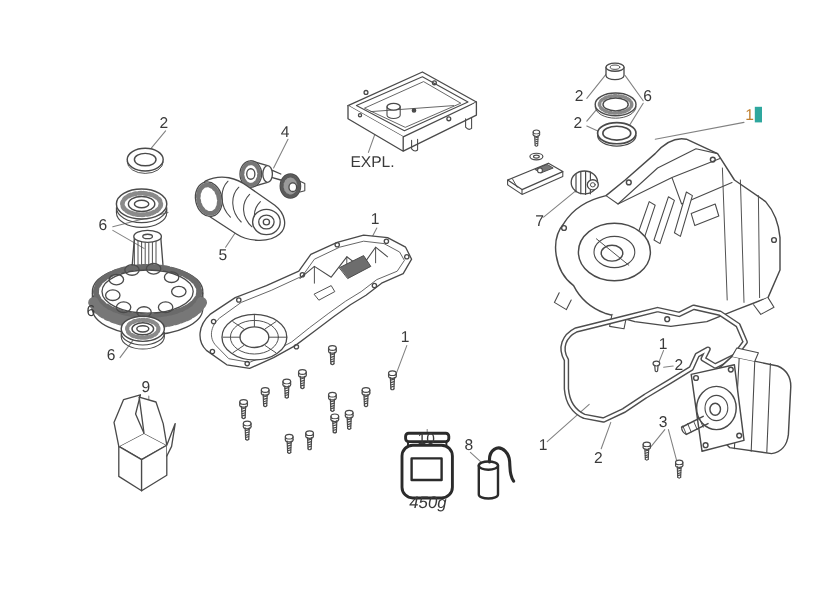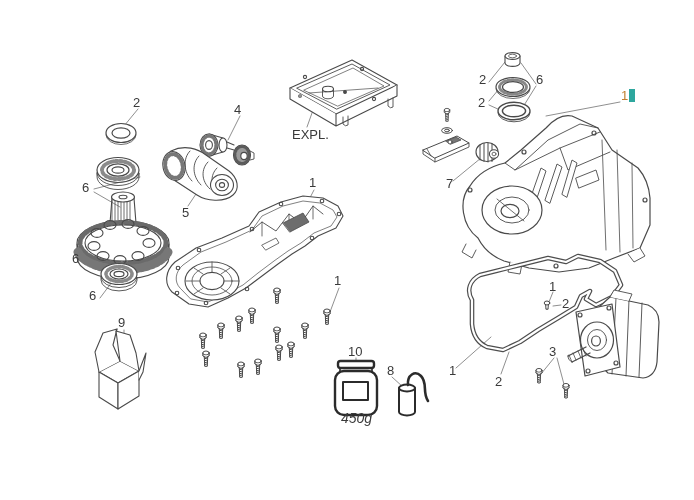--- a/index.html
+++ b/index.html
@@ -296,21 +296,21 @@
   <span class="callout" style="left:133px;top:96px">2</span>
   <span class="callout" style="left:82px;top:181px">6</span>
   <span class="callout" style="left:72px;top:252px">6</span>
   <span class="callout" style="left:89px;top:289px">6</span>
   <span class="callout" style="left:118px;top:316px">9</span>
   <span class="callout" style="left:234px;top:103px">4</span>
   <span class="callout" style="left:182px;top:206px">5</span>
   <span class="callout" style="left:309px;top:176px">1</span>
   <span class="callout" style="left:334px;top:274px">1</span>
   <span class="callout wide" style="left:292px;top:128px">EXPL.</span>
-  <span class="callout" style="left:348px;top:345px">10</span>
+  <span class="callout" style="left:348px;top:359px">10</span>
   <span class="callout weight" style="left:341px;top:411px">450g</span>
   <span class="callout" style="left:387px;top:364px">8</span>
   <span class="callout" style="left:479px;top:73px">2</span>
   <span class="callout" style="left:536px;top:73px">6</span>
   <span class="callout" style="left:478px;top:96px">2</span>
 
   <span class="callout hl" style="left:621px;top:89px">
     <span>1</span>
     <span class="hl-block"></span>
   </span>

